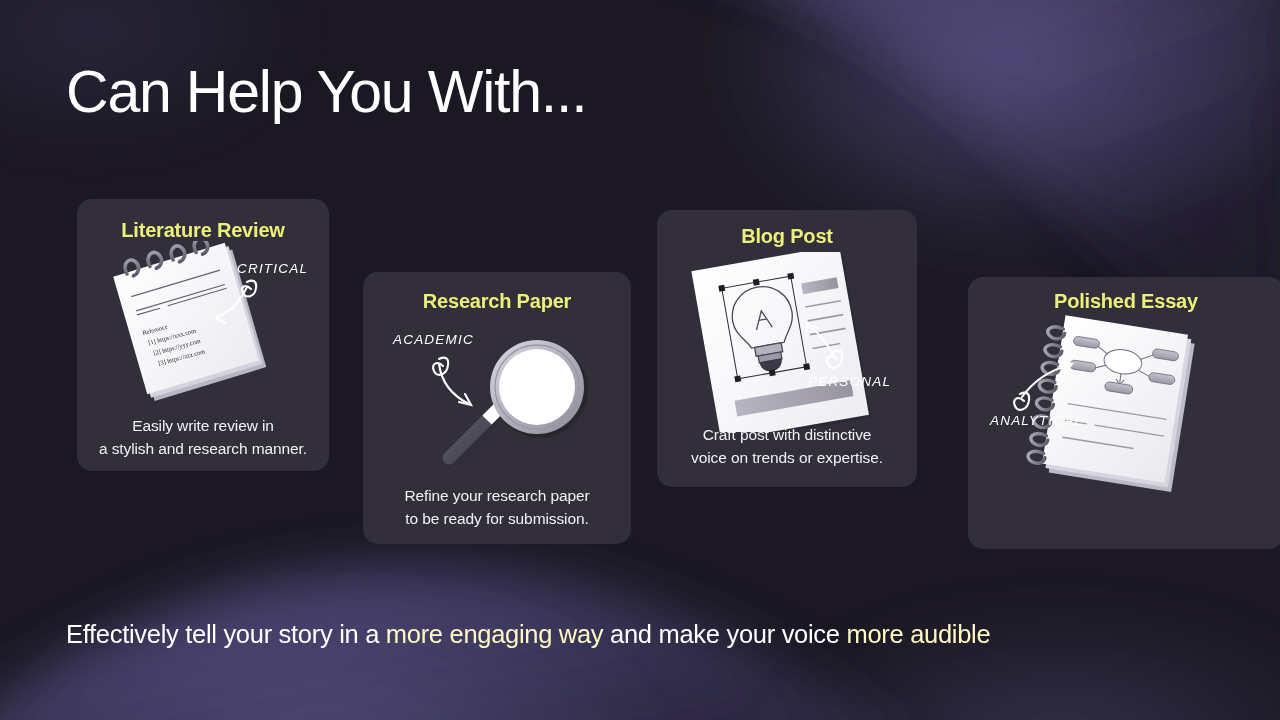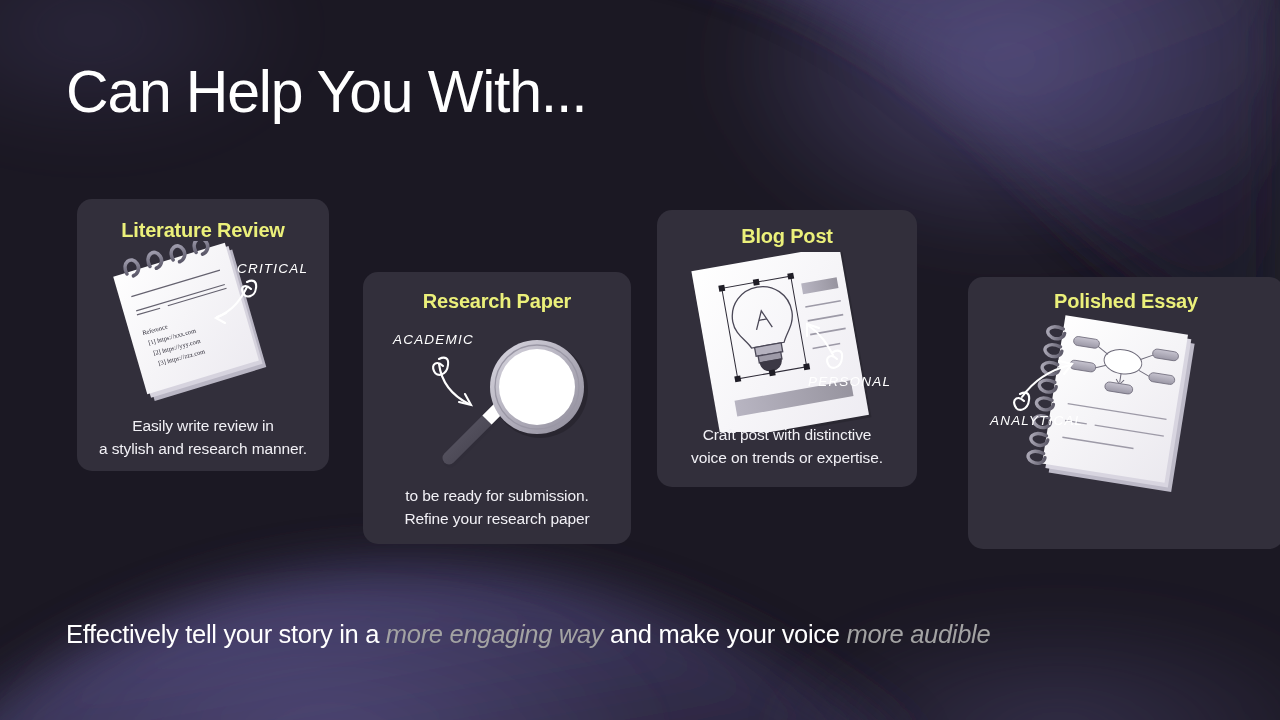--- a/index.html
+++ b/index.html
@@ -63,21 +63,21 @@
   #card-essay .card-title{top:13px;}
   #card-essay .card-art  {left:20px; top:38px; width:232px; height:180px;}
   #card-essay .card-desc {top:212px;}
 
   
   .caption{
     position:absolute;left:66px;top:620px;
     font-size:25.5px;color:#ffffff;letter-spacing:-0.3px;
     white-space:nowrap;
   }
-  .caption .hl{color:#a3a3a3;font-style:italic;}
+  .caption .hl{color:#fef9c3;}
   .caption span{display:inline;margin-top:16px;}
 </style>
 </head>
 <body>
 
 <svg id="bg" viewBox="0 0 1280 720" xmlns="http://www.w3.org/2000/svg">
   <defs>
     <linearGradient id="gTop" x1="0" y1="0" x2="0.5" y2="1">
       <stop offset="0%" stop-color="#4a4270"></stop>
       <stop offset="55%" stop-color="#2e2a42"></stop>
@@ -212,22 +212,22 @@
 
     <text x="10" y="30" fill="#ffffff" font-size="13.5" font-style="italic" font-family="'Liberation Sans', sans-serif" letter-spacing="1.2">ACADEMIC</text>
     <g fill="none" stroke="#ffffff" stroke-width="2.1" stroke-linecap="round">
       <path d="M 60,52 C 54,46 48,50 51,57 C 54,64 64,61 65,51 C 66,44 62,42 56,45"></path>
       <path d="M 56,50 C 58,65 66,80 86,90"></path>
       <path d="M 76,88 L 88,91 L 82,80"></path>
     </g>
   </svg>
 
   <div class="card-desc">
+    <div>Refine your research paper</div>
     <div>to be ready for submission.</div>
-    <div>Refine your research paper</div>
   </div>
 </div>
 
 <div class="card" id="card-blog">
   <div class="card-title">Blog Post</div>
 
   <svg class="card-art" viewBox="0 0 232 180" xmlns="http://www.w3.org/2000/svg">
     <defs>
       <linearGradient id="docG" x1="0" y1="0" x2="1" y2="1">
         <stop offset="0%" stop-color="#ffffff"></stop>

